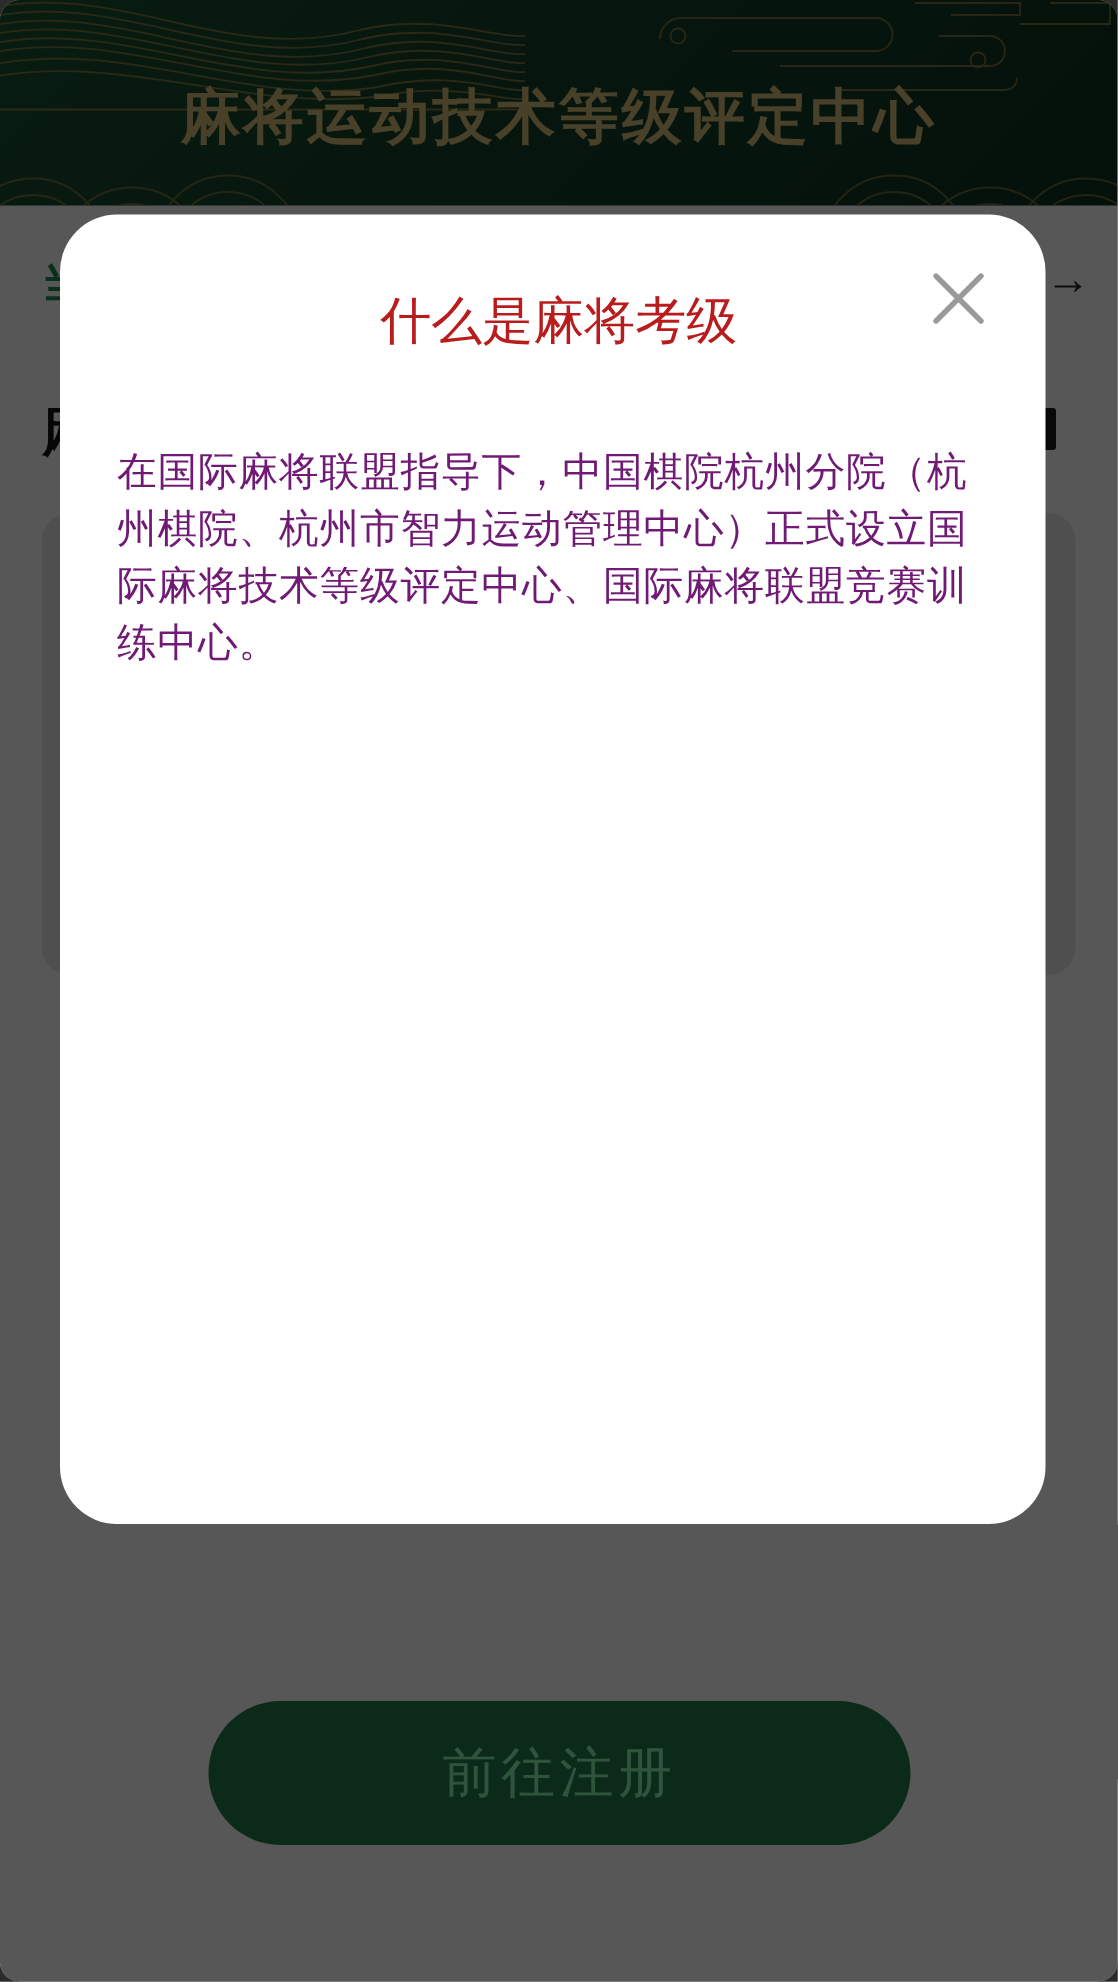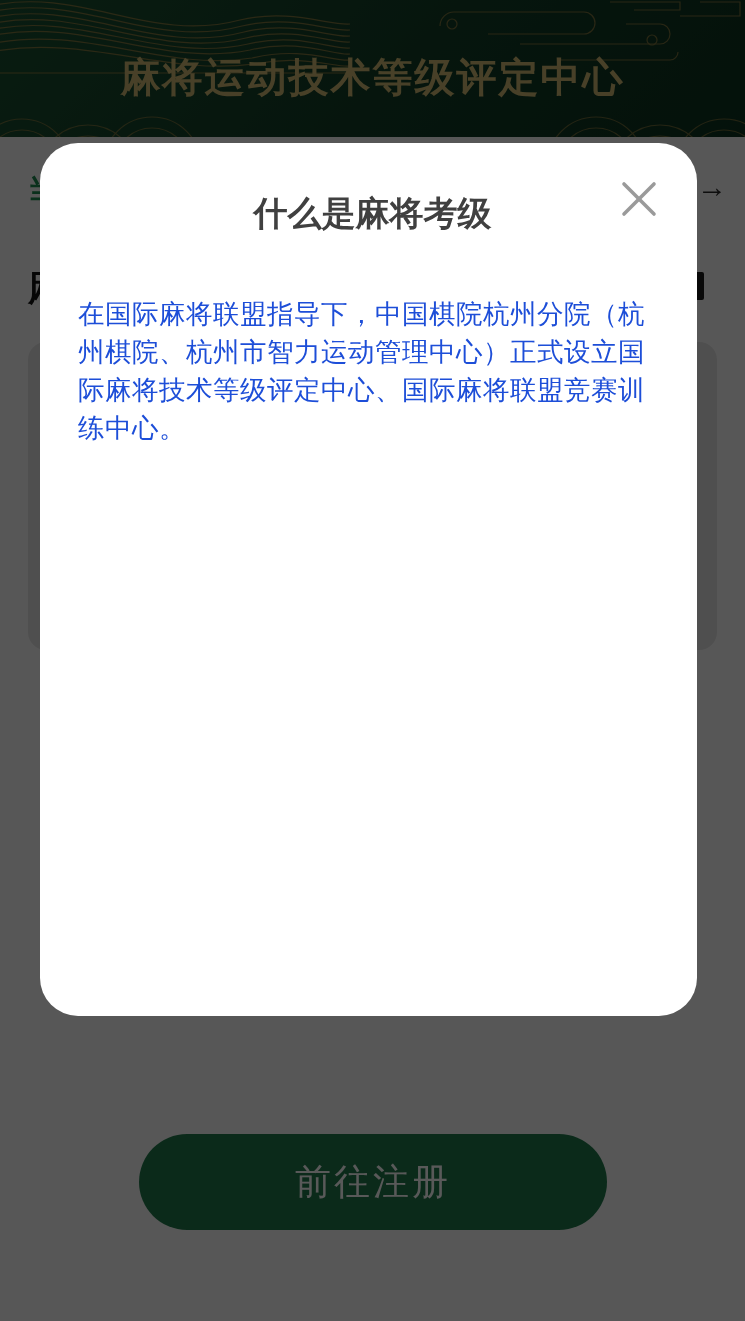--- a/index.html
+++ b/index.html
@@ -1,19 +1,20 @@
 <!DOCTYPE html>
 <html><head>
 <meta charset="utf-8">
 <style>
   html,body{margin:0;padding:0;background:#2b2b2b;}
   .screen{
     position:relative;width:745px;height:1321px;overflow:hidden;
     background:#fafafa;
     font-family:"Liberation Sans",sans-serif;
+    border-radius:13px;
     -webkit-font-smoothing:antialiased;
   }
   
   .app-header{
     position:absolute;left:0;top:0;width:745px;height:137px;
     background:linear-gradient(135deg,#1a5132 0%,#123d26 55%,#0d3320 100%);
     overflow:hidden;
   }
   .app-header svg{position:absolute;left:0;top:0;}
   .app-title{
@@ -37,45 +38,45 @@
     position:absolute;left:694px;top:272px;width:10px;height:28px;
     background:#1c1c1c;border-radius:2px;
   }
   .content-card{
     position:absolute;left:28px;top:342px;width:689px;height:308px;
     background:#e2e2e2;border-radius:18px;
   }
   .register-button{
     position:absolute;left:139px;top:1134px;width:468px;height:96px;
     background:#217a4c;border:none;border-radius:48px;
-    color:#ffffff;font-size:36px;letter-spacing:3px;
+    color:#86efac;font-size:36px;letter-spacing:3px;
     font-family:"Liberation Sans",sans-serif;
     display:flex;align-items:center;justify-content:center;cursor:pointer;
   }
   
   .scrim{
     position:absolute;left:0;top:0;width:745px;height:1321px;
     background:rgba(0,0,0,0.65);z-index:10;
   }
   
   .modal{
     position:absolute;left:40px;top:143px;width:657px;height:873px;
     background:#ffffff;border-radius:38px;z-index:20;
     box-sizing:border-box;padding:46px 30px 0 38px;
   }
   .modal-title{
-    text-align:center;font-size:34px;font-weight:700;color:#404040;
+    text-align:center;font-size:34px;font-weight:400;color:#b91c1c;
     margin:0;padding-top:2px;
   }
   .modal-close{
     position:absolute;top:36px;right:38px;width:40px;height:40px;
     background:none;border:none;padding:0;cursor:pointer;
   }
   .modal-body{
-    margin-top:58px;font-size:26.5px;line-height:38px;color:#1d4ed8;
+    margin-top:58px;font-size:26.5px;line-height:38px;color:#701a75;
     letter-spacing:0.5px;
   }
   .modal-body p{margin:0;}
 </style>
 </head>
 <body>
 
 <div class="screen">
 
   <div class="app-header">

